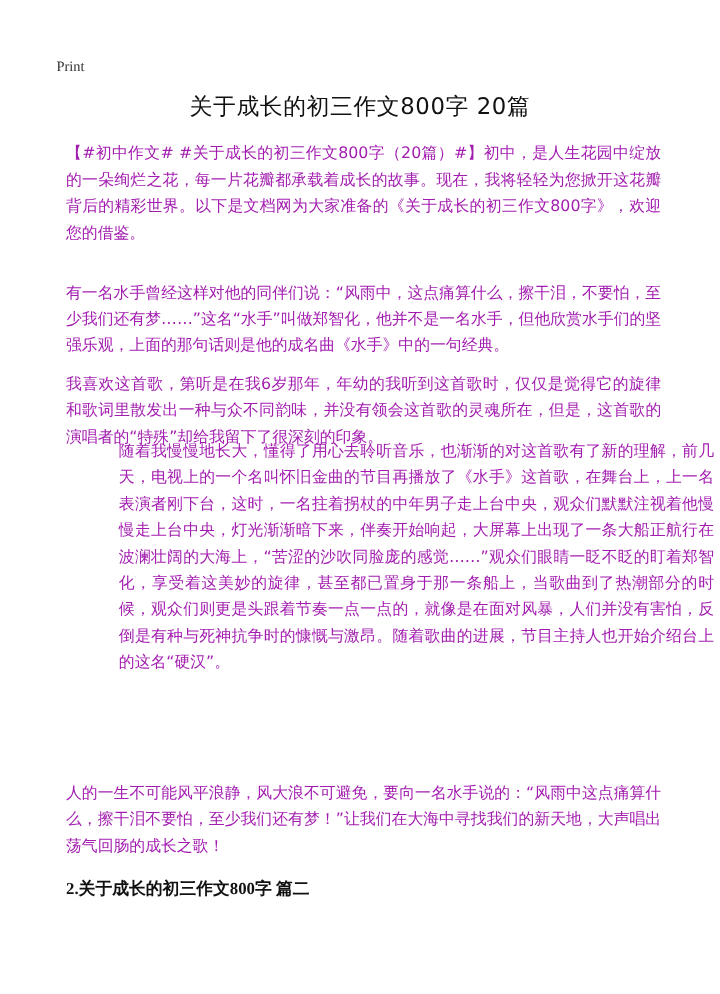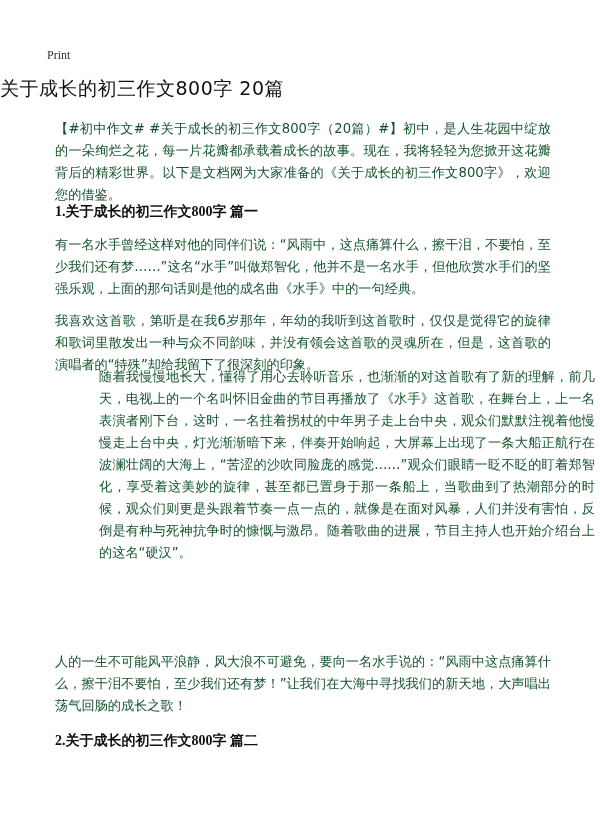--- a/index.html
+++ b/index.html
@@ -1,32 +1,31 @@
 <!DOCTYPE html>
 <html><head>
   <meta charset="utf-8">
   <style>
     html, body { margin: 0; padding: 0; background: #ffffff; }
     body { width: 600px; height: 828px; position: relative; overflow: hidden; color: #222; }
     .page { position: absolute; left: 0; top: 0; width: 600px; height: 828px; }
     .print-label { position: absolute; left: 47px; top: 48px; font-family: "Liberation Serif", serif; font-size: 12px; color: #333; text-align: center; }
-    .doc-title { position: absolute; left: 0; width: 600px; top: 76px; font-family: "DejaVu Sans", sans-serif; font-size: 19px; color: #111; letter-spacing: 0.5px; }
-    .para { position: absolute; left: 55px; width: 496px; font-family: "DejaVu Sans", sans-serif; font-size: 13.2px; line-height: 22px; color: #14532d; text-align: justify; }
+    .doc-title { position: absolute; left: 0; width: 600px; top: 76px; text-align: center; font-family: "DejaVu Sans", sans-serif; font-size: 19px; color: #111; letter-spacing: 0.5px; }
+    .para { position: absolute; left: 55px; width: 496px; font-family: "DejaVu Sans", sans-serif; font-size: 13.2px; line-height: 22px; color: #a21caf; text-align: justify; }
     .section-heading { position: absolute; left: 55px; font-family: "Liberation Serif", serif; font-weight: bold; font-size: 14px; color: #111; }
   </style>
 </head>
 <body>
 
 <div class="page">
   <div class="print-label">Print</div>
   <div class="doc-title">关于成长的初三作文800字 20篇</div>
 
   <div class="para" style="top:118px;">【#初中作文# #关于成长的初三作文800字（20篇）#】初中，是人生花园中绽放的一朵绚烂之花，每一片花瓣都承载着成长的故事。现在，我将轻轻为您掀开这花瓣背后的精彩世界。以下是文档网为大家准备的《关于成长的初三作文800字》，欢迎您的借鉴。</div>
 
-  <div class="section-heading" style="top:203px;">1.关于成长的初三作文800字 篇一</div>
 
   <div class="para" style="top:234px;">有一名水手曾经这样对他的同伴们说：“风雨中，这点痛算什么，擦干泪，不要怕，至少我们还有梦……”这名“水手”叫做郑智化，他并不是一名水手，但他欣赏水手们的坚强乐观，上面的那句话则是他的成名曲《水手》中的一句经典。</div>
   <div class="para" style="top:310px;">我喜欢这首歌，第听是在我6岁那年，年幼的我听到这首歌时，仅仅是觉得它的旋律和歌词里散发出一种与众不同韵味，并没有领会这首歌的灵魂所在，但是，这首歌的演唱者的“特殊”却给我留下了很深刻的印象。</div>
   <div class="para" style="top:366px;margin-left:44px;">随着我慢慢地长大，懂得了用心去聆听音乐，也渐渐的对这首歌有了新的理解，前几天，电视上的一个名叫怀旧金曲的节目再播放了《水手》这首歌，在舞台上，上一名表演者刚下台，这时，一名拄着拐杖的中年男子走上台中央，观众们默默注视着他慢慢走上台中央，灯光渐渐暗下来，伴奏开始响起，大屏幕上出现了一条大船正航行在波澜壮阔的大海上，“苦涩的沙吹同脸庞的感觉……”观众们眼睛一眨不眨的盯着郑智化，享受着这美妙的旋律，甚至都已置身于那一条船上，当歌曲到了热潮部分的时候，观众们则更是头跟着节奏一点一点的，就像是在面对风暴，人们并没有害怕，反倒是有种与死神抗争时的慷慨与激昂。随着歌曲的进展，节目主持人也开始介绍台上的这名“硬汉”。</div>
   <div class="para" style="top:651px;">人的一生不可能风平浪静，风大浪不可避免，要向一名水手说的：“风雨中这点痛算什么，擦干泪不要怕，至少我们还有梦！”让我们在大海中寻找我们的新天地，大声唱出荡气回肠的成长之歌！</div>
 
   <div class="section-heading" style="top:732px;font-family:Liberation Serif, serif;">2.关于成长的初三作文800字 篇二</div>
 </div>
 
 </body></html>

